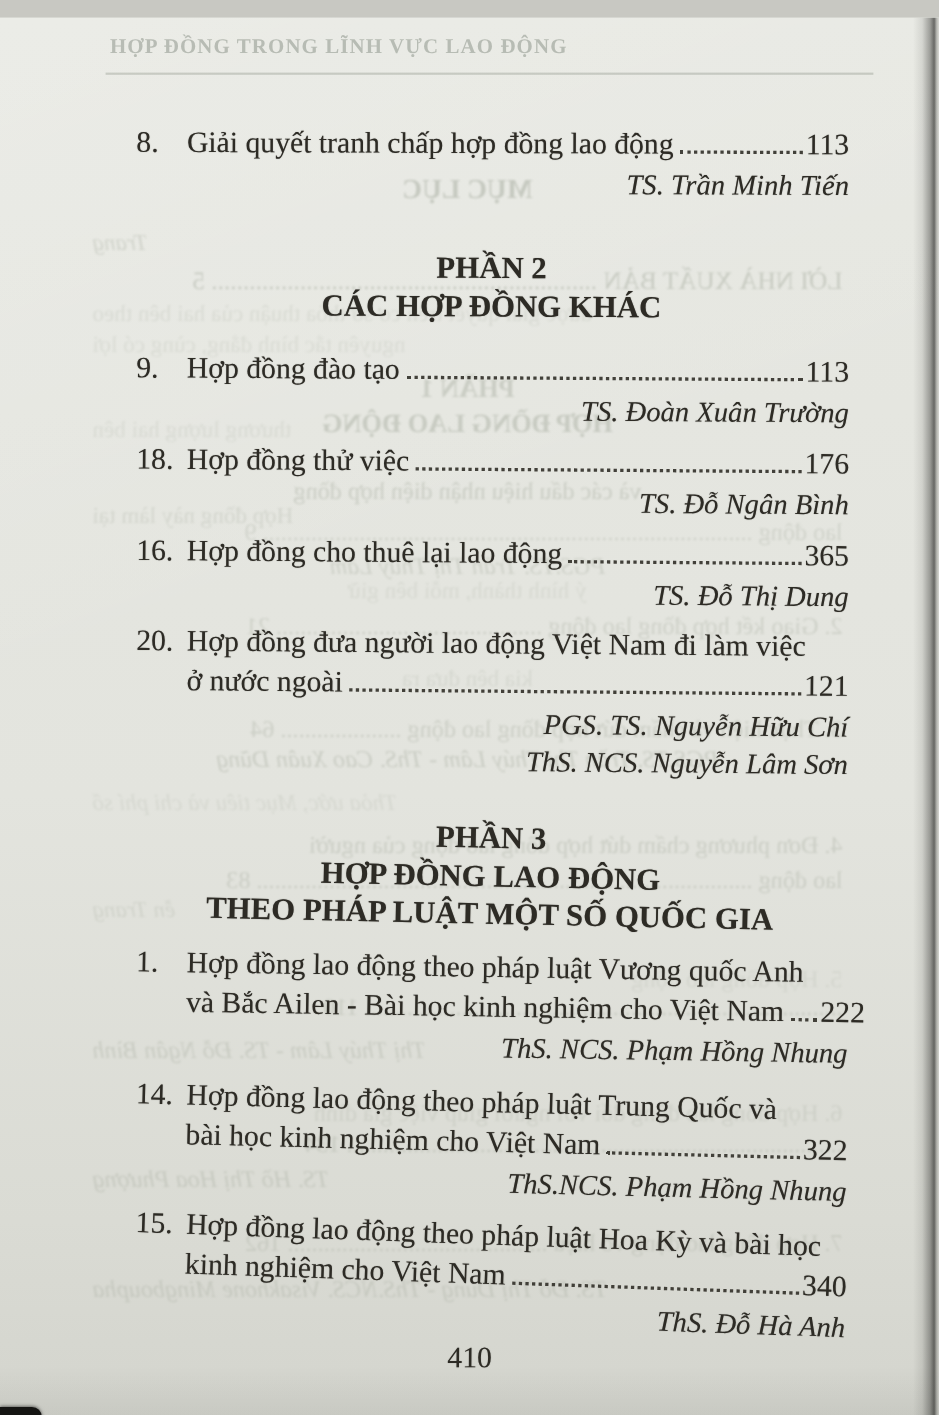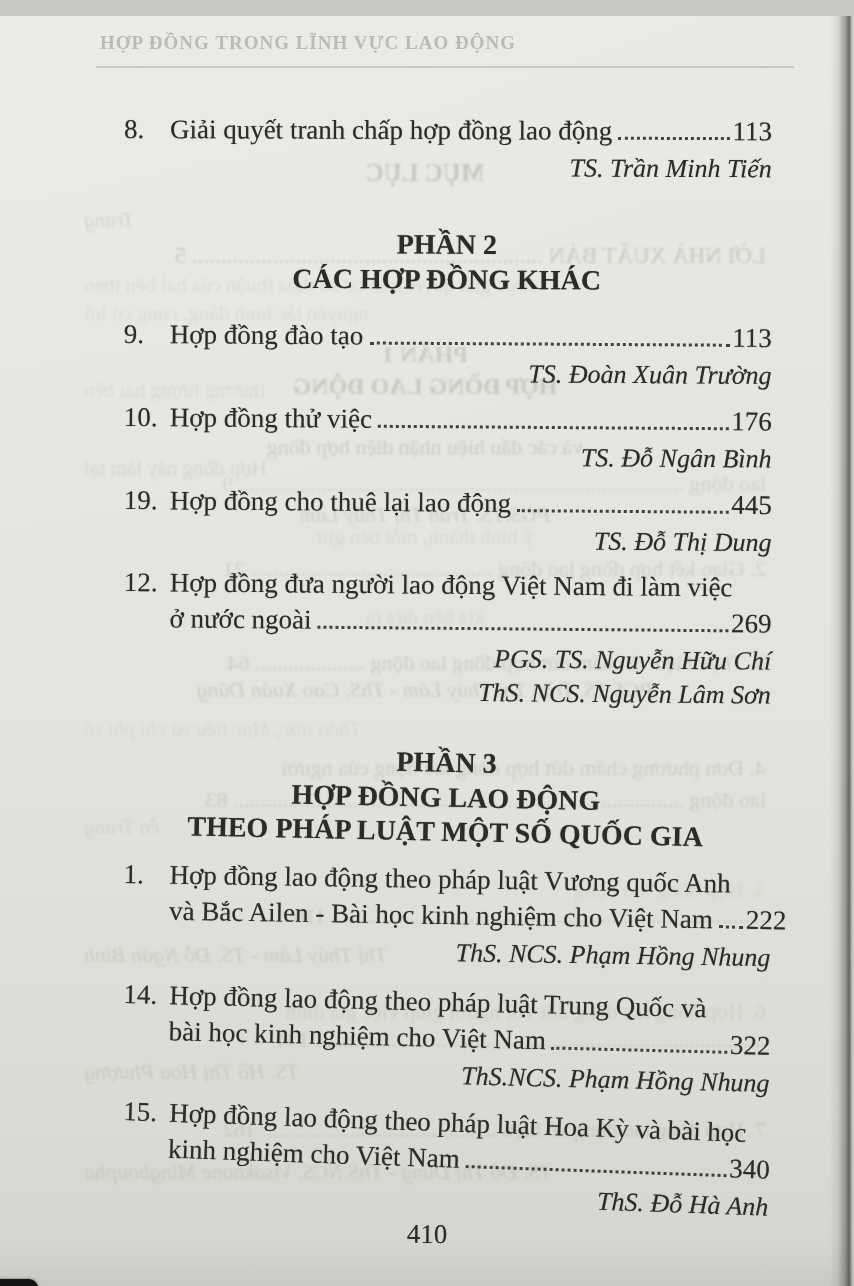--- a/index.html
+++ b/index.html
@@ -162,53 +162,53 @@
             <span class="t">Hợp đồng đào tạo</span>
             <span class="dots"></span>
             <span class="pg">113</span>
           </div>
         </div>
     <div class="authors">
           <div>TS. Đoàn Xuân Trường</div>
         </div>
   </div>
       <div class="toc-item" style="top: 383px; transform: rotate(0.4deg);">
-    <span class="num">10.</span>
+    <span class="num">18.</span>
     <div class="body">
           <div class="line last">
             <span class="t">Hợp đồng thử việc</span>
             <span class="dots"></span>
             <span class="pg">176</span>
           </div>
         </div>
     <div class="authors">
           <div>TS. Đỗ Ngân Bình</div>
         </div>
   </div>
       <div class="toc-item" style="top: 466px; transform: rotate(0.45deg);">
-    <span class="num">19.</span>
+    <span class="num">16.</span>
     <div class="body">
           <div class="line last">
             <span class="t">Hợp đồng cho thuê lại lao động</span>
             <span class="dots"></span>
-            <span class="pg">445</span>
+            <span class="pg">365</span>
           </div>
         </div>
     <div class="authors">
           <div>TS. Đỗ Thị Dung</div>
         </div>
   </div>
       <div class="toc-item" style="top: 548px; transform: rotate(0.5deg);">
-    <span class="num">12.</span>
+    <span class="num">20.</span>
     <div class="body">
           <div class="line">Hợp đồng đưa người lao động Việt Nam  đi làm việc</div>
           <div class="line last">
             <span class="t">ở nước ngoài</span>
             <span class="dots"></span>
-            <span class="pg">269</span>
+            <span class="pg">121</span>
           </div>
         </div>
     <div class="authors">
           <div>PGS. TS. Nguyễn Hữu Chí</div>
           <div>ThS. NCS. Nguyễn Lâm Sơn</div>
         </div>
   </div>
       <div class="toc-item" style="top: 840px; transform: rotate(0.9deg);">
     <span class="num">1.</span>
     <div class="body">

